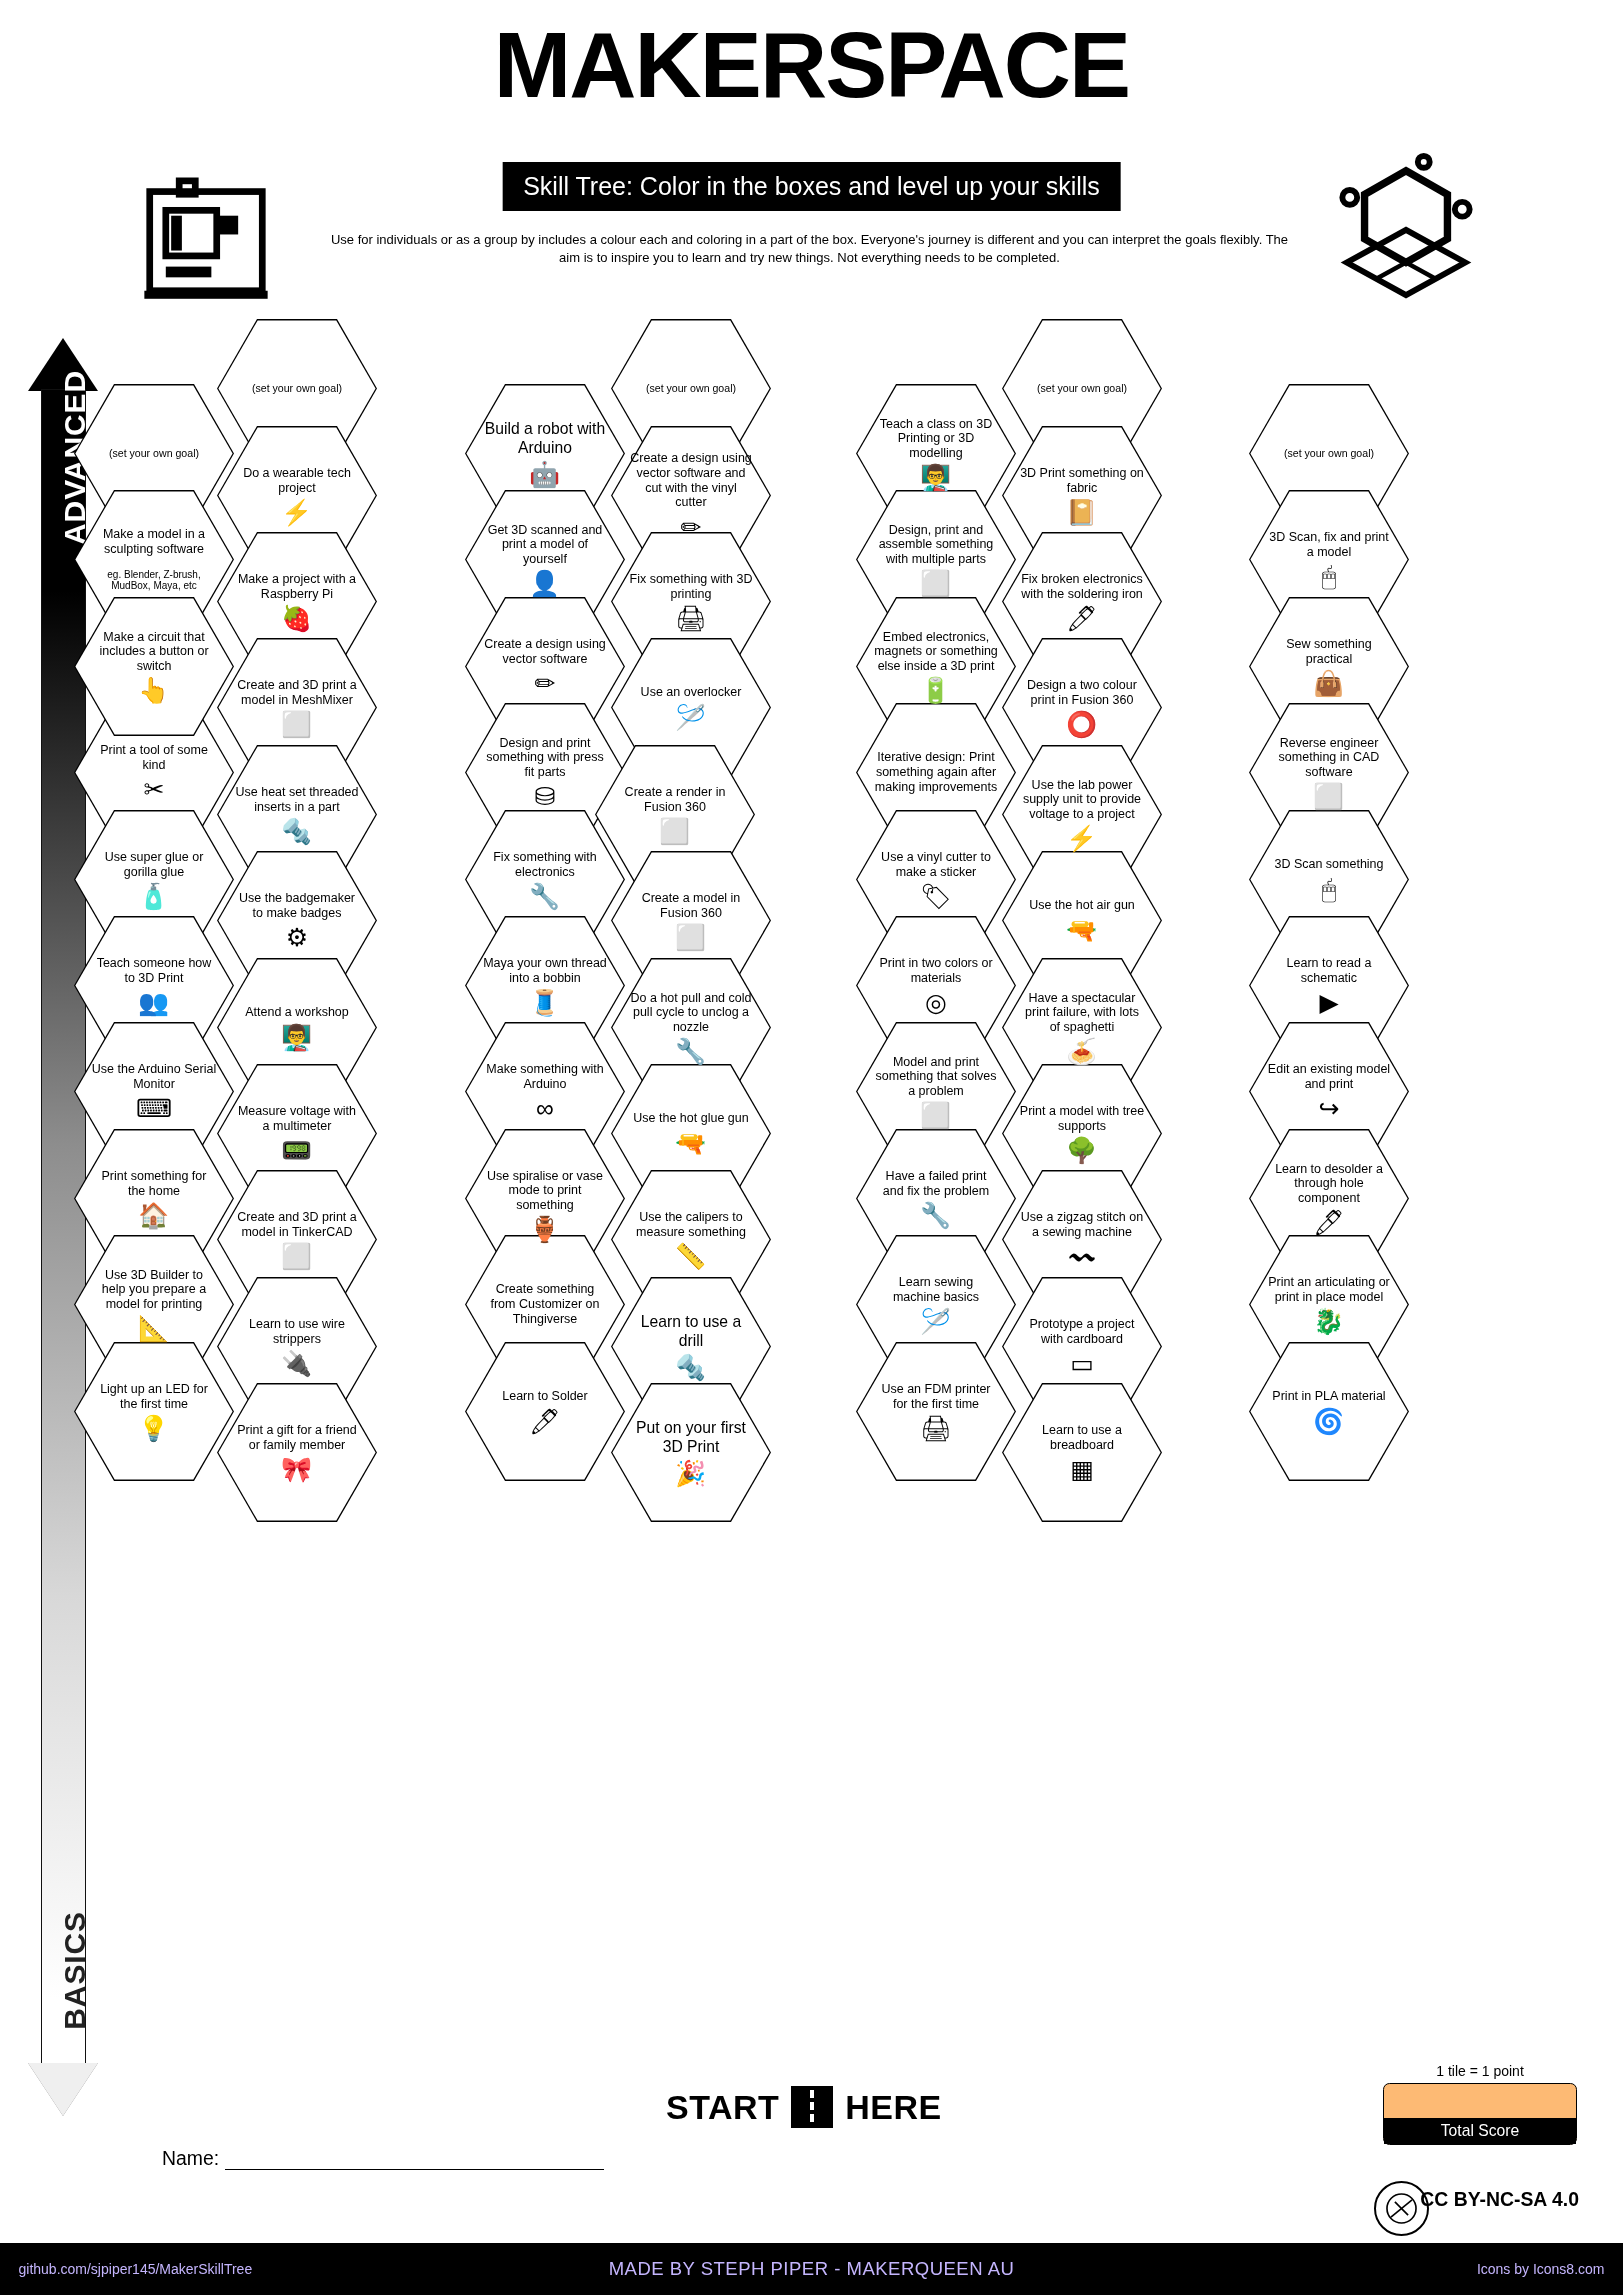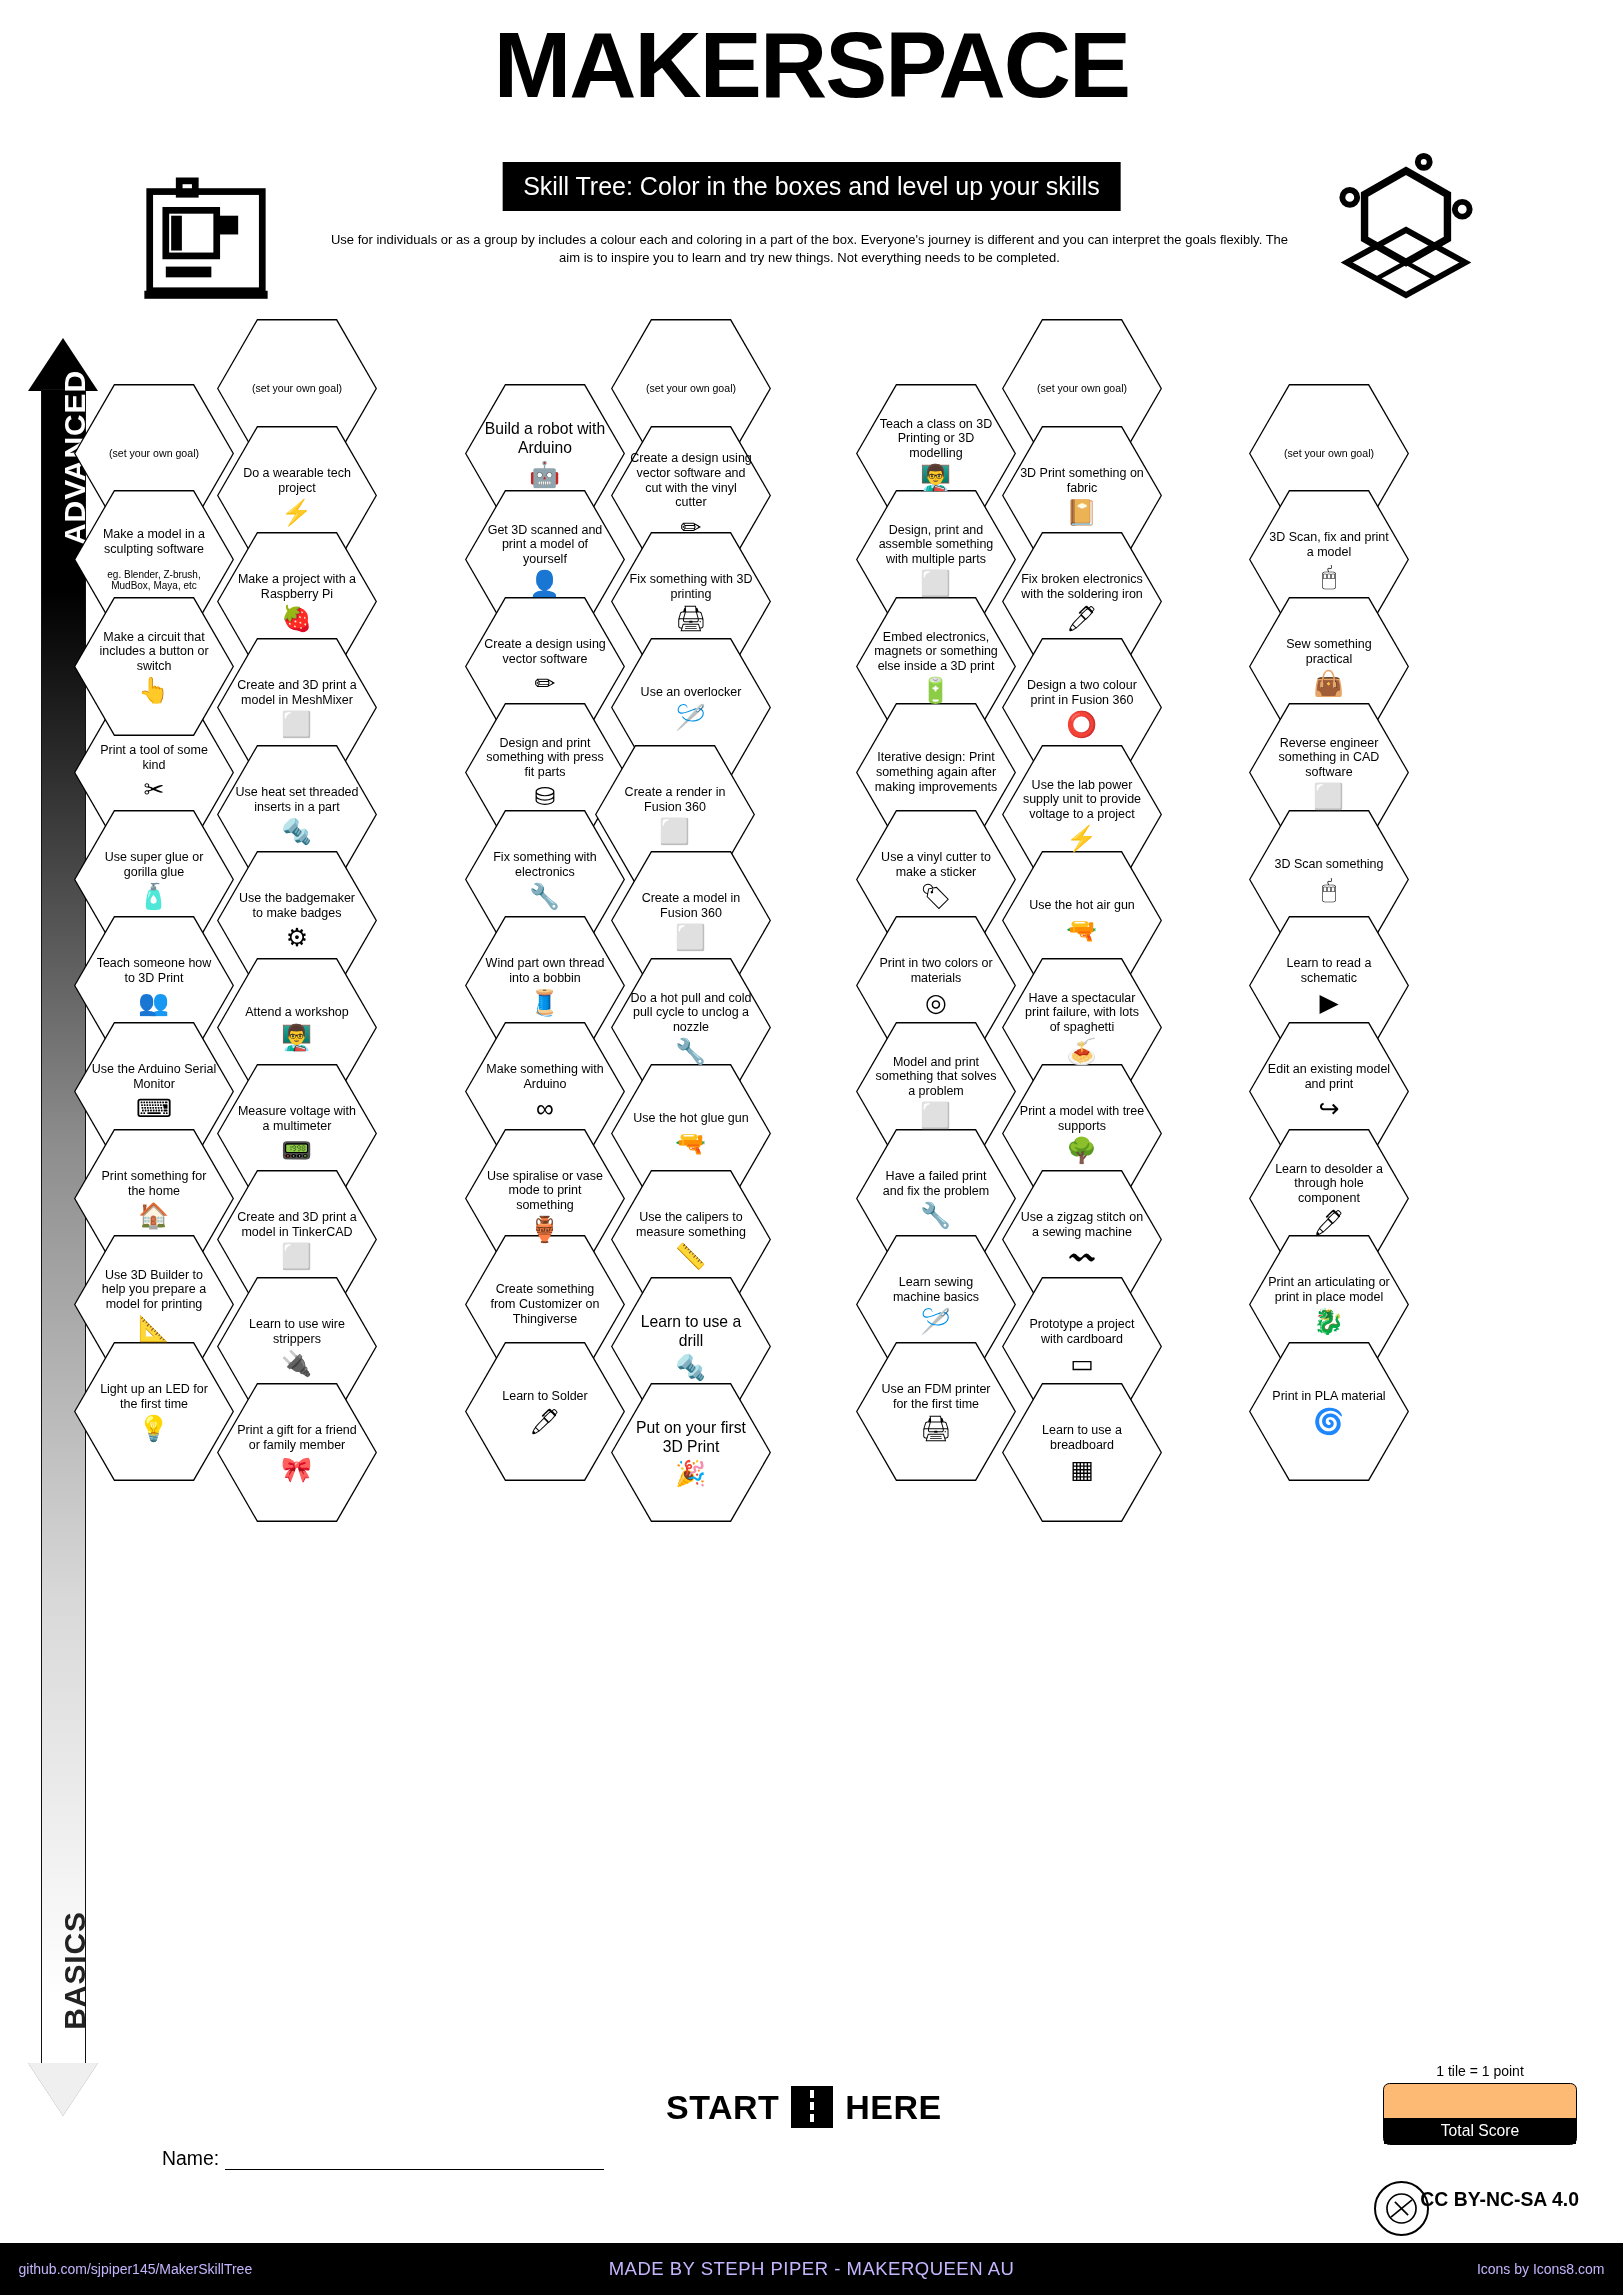--- a/index.html
+++ b/index.html
@@ -351,21 +351,21 @@
       <div class="inner"></div>
       <div class="content">
         <div class="txt">Fix something with electronics</div>
         <div class="ic">🔧</div>
       </div>
     </div>
     <div class="hex" style="left: 465px; top: 916px; width: 160px; height: 139px;">
       <div class="shape"></div>
       <div class="inner"></div>
       <div class="content">
-        <div class="txt">Wind part own thread into a bobbin</div>
+        <div class="txt">Maya your own thread into a bobbin</div>
         <div class="ic">🧵</div>
       </div>
     </div>
     <div class="hex" style="left: 465px; top: 1022px; width: 160px; height: 139px;">
       <div class="shape"></div>
       <div class="inner"></div>
       <div class="content">
         <div class="txt">Make something with Arduino</div>
         <div class="ic">∞</div>
       </div>

